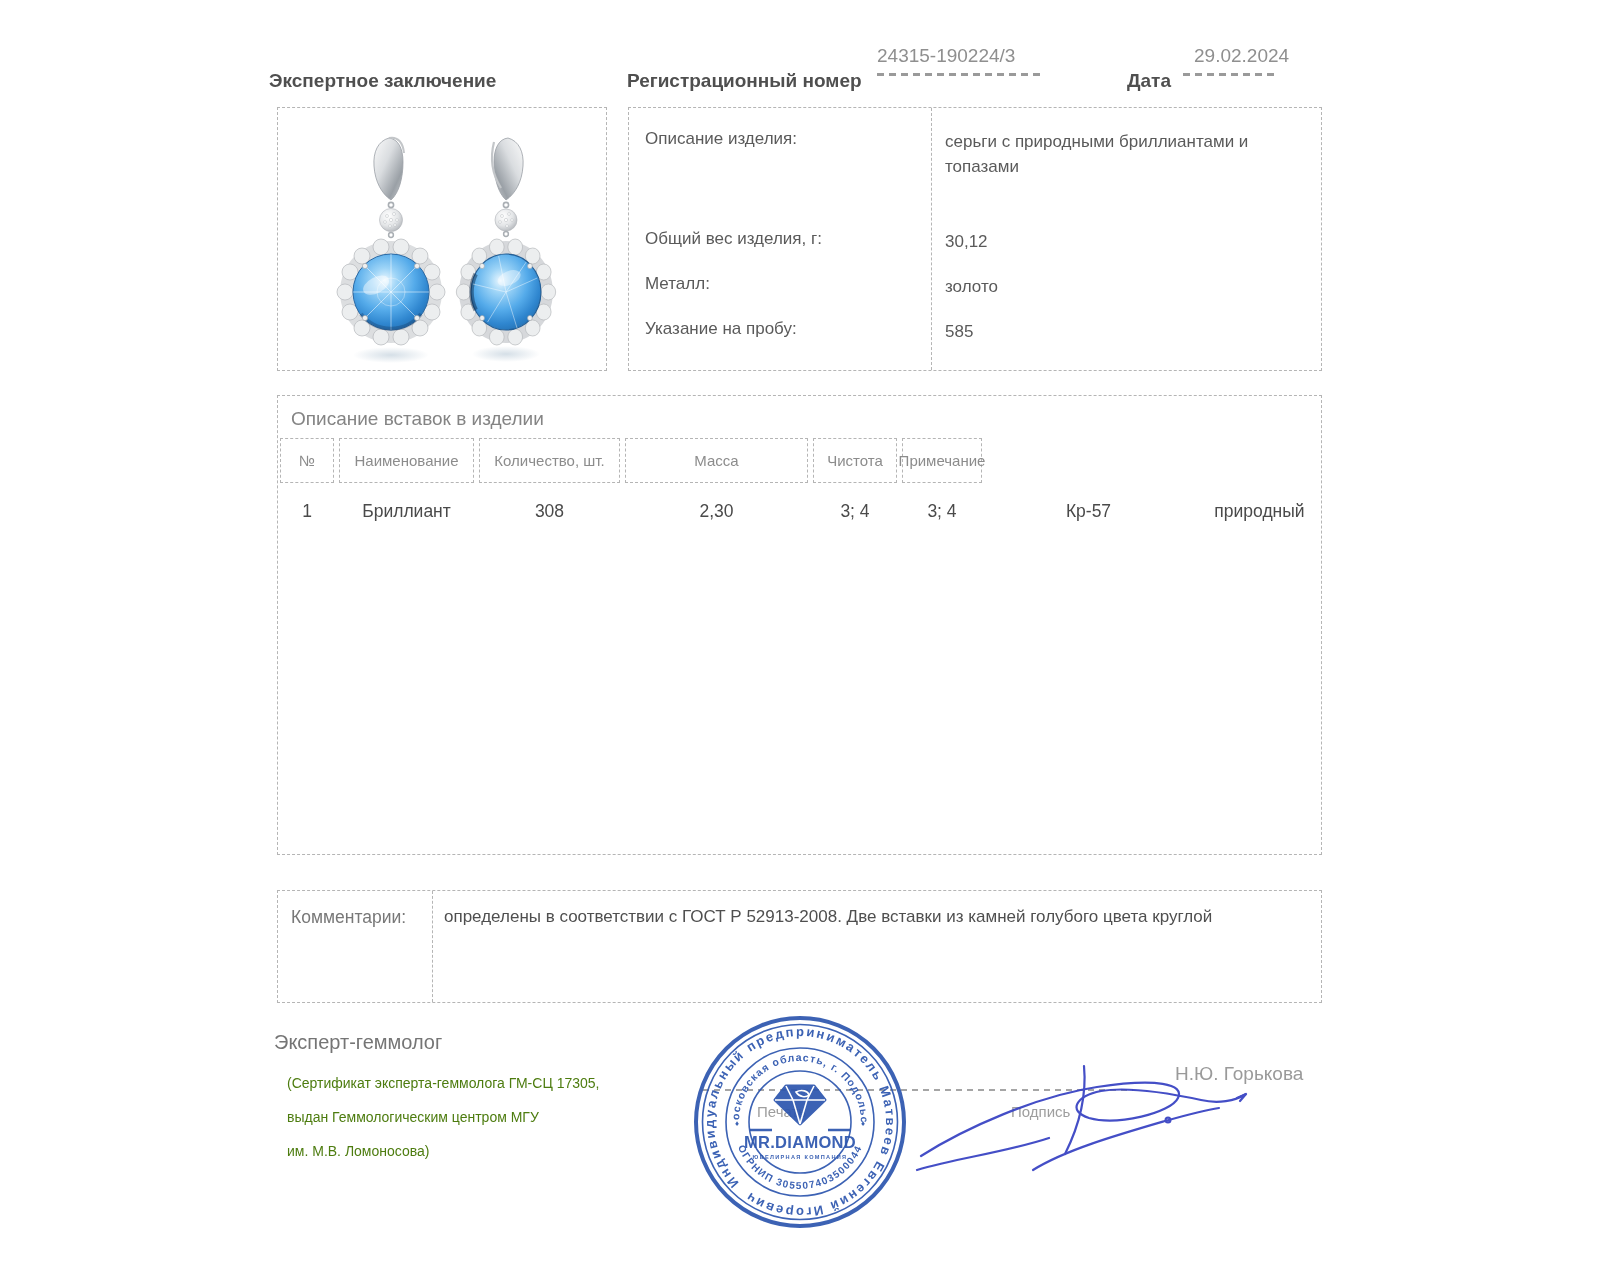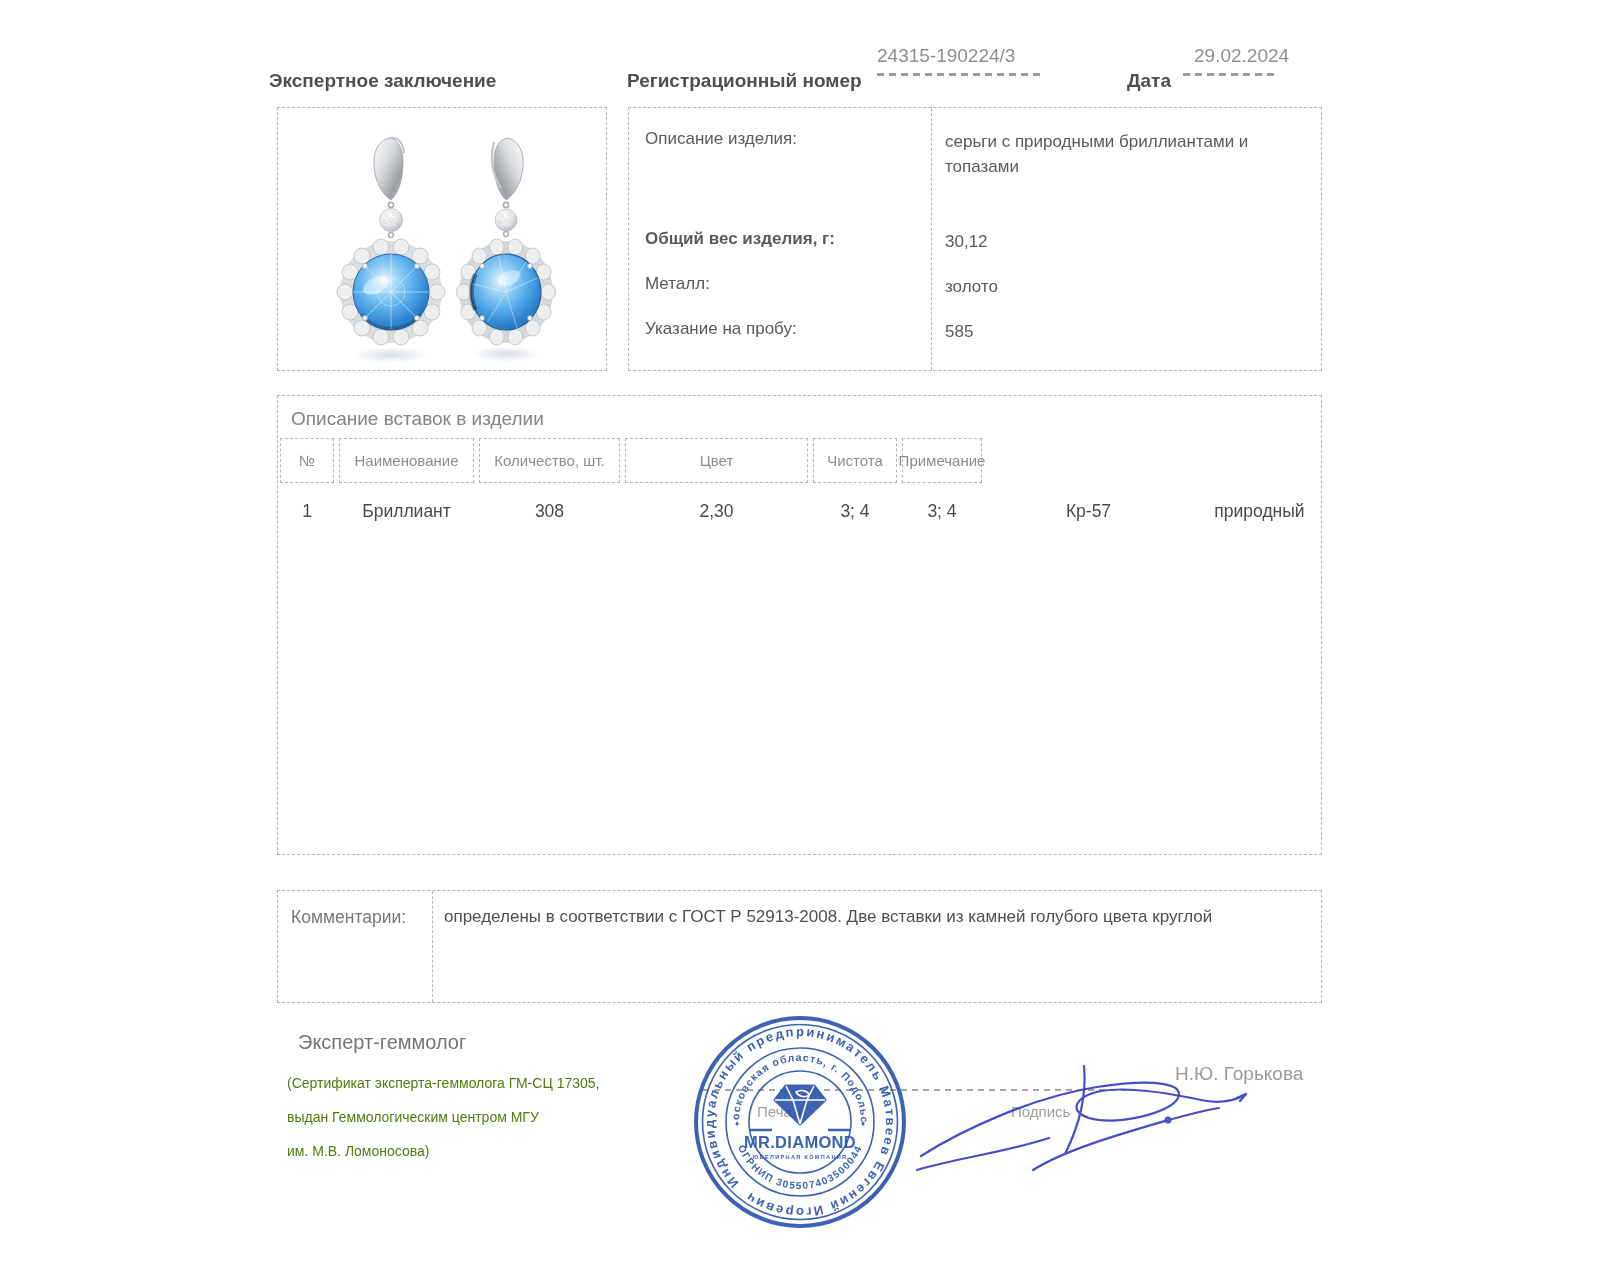--- a/index.html
+++ b/index.html
@@ -175,35 +175,35 @@
           <ellipse cx="0" cy="246" rx="34" ry="8" fill="url(#refl)"></ellipse>
         </g>
       </g>
     </svg>
   </div>
 
   <div class="dashed-panel" style="left:628px;top:107px;width:694px;height:264px;">
     <div class="v-divider" style="left:302px;"></div>
     <div class="desc-label" style="left:16px;top:21px;">Описание изделия:</div>
     <div class="desc-value" style="left:316px;top:21px;width:330px;">серьги с природными бриллиантами и топазами</div>
-    <div class="desc-label" style="left:16px;top:121px;font-weight:bold;">Общий вес изделия, г:</div>
+    <div class="desc-label" style="left:16px;top:121px;">Общий вес изделия, г:</div>
     <div class="desc-value" style="left:316px;top:121px;">30,12</div>
     <div class="desc-label" style="left:16px;top:166px;">Металл:</div>
     <div class="desc-value" style="left:316px;top:166px;">золото</div>
     <div class="desc-label" style="left:16px;top:211px;">Указание на пробу:</div>
     <div class="desc-value" style="left:316px;top:211px;">585</div>
   </div>
 
   <div class="dashed-panel" style="left:277px;top:395px;width:1045px;height:460px;">
     <div class="panel-title" style="left:13px;top:12px;">Описание вставок в изделии</div>
     <div class="cols" style="top:42px;">
       <div class="th">№</div>
       <div class="th">Наименование</div>
       <div class="th">Количество, шт.</div>
-      <div class="th">Цвет</div>
+      <div class="th">Масса</div>
       <div class="th">Чистота</div>
       <div class="th">Примечание</div>
     </div>
     <div class="cols" style="top:100px;">
       <div class="td">1</div>
       <div class="td">Бриллиант</div>
       <div class="td">308</div>
       <div class="td">2,30</div>
       <div class="td">3; 4</div>
       <div class="td">3; 4</div>
@@ -213,21 +213,21 @@
   </div>
 
   <div class="dashed-panel" style="left:277px;top:890px;width:1045px;height:113px;">
     <div class="v-divider" style="left:154px;"></div>
     <div class="abs" style="left:13px;top:16px;font-size:17.5px;color:#787878;">Комментарии:</div>
     <div class="abs" style="left:166px;top:14px;">
       <div class="comment-line">определены в соответствии с ГОСТ Р 52913-2008. Две вставки из камней голубого цвета круглой</div>
     </div>
   </div>
 
-  <div class="expert-title" style="left:298px;top:1031px;">Эксперт-геммолог</div>
+  <div class="expert-title" style="left:274px;top:1031px;">Эксперт-геммолог</div>
   <div class="abs" style="left:287px;top:1060px;">
     <div class="cert-line">(Сертификат эксперта-геммолога ГМ-СЦ 17305,</div>
     <div class="cert-line">выдан Геммологическим центром МГУ</div>
     <div class="cert-line">им. М.В. Ломоносова)</div>
   </div>
 
   <div class="thinline" style="left:703px;top:1089px;width:430px;"></div>
   <div class="sig-label" style="left:757px;top:1103px;">Печать</div>
   <div class="sig-label" style="left:1011px;top:1103px;">Подпись</div>
   <div class="signer" style="left:1175px;top:1063px;">Н.Ю. Горькова</div>

